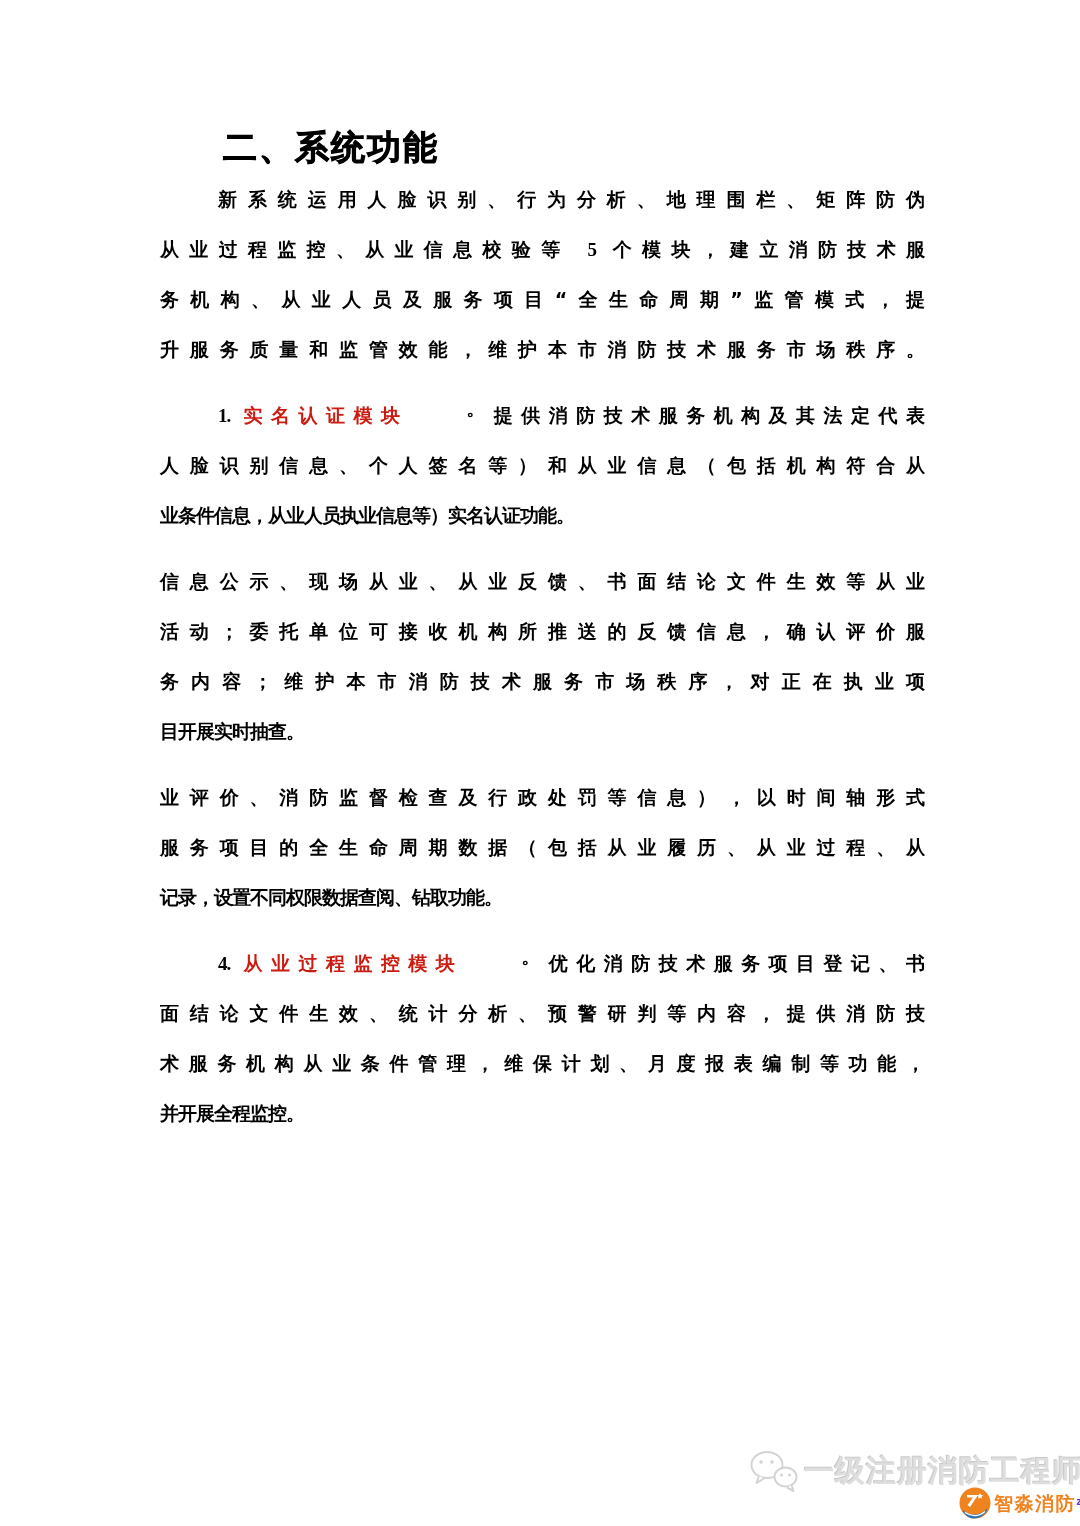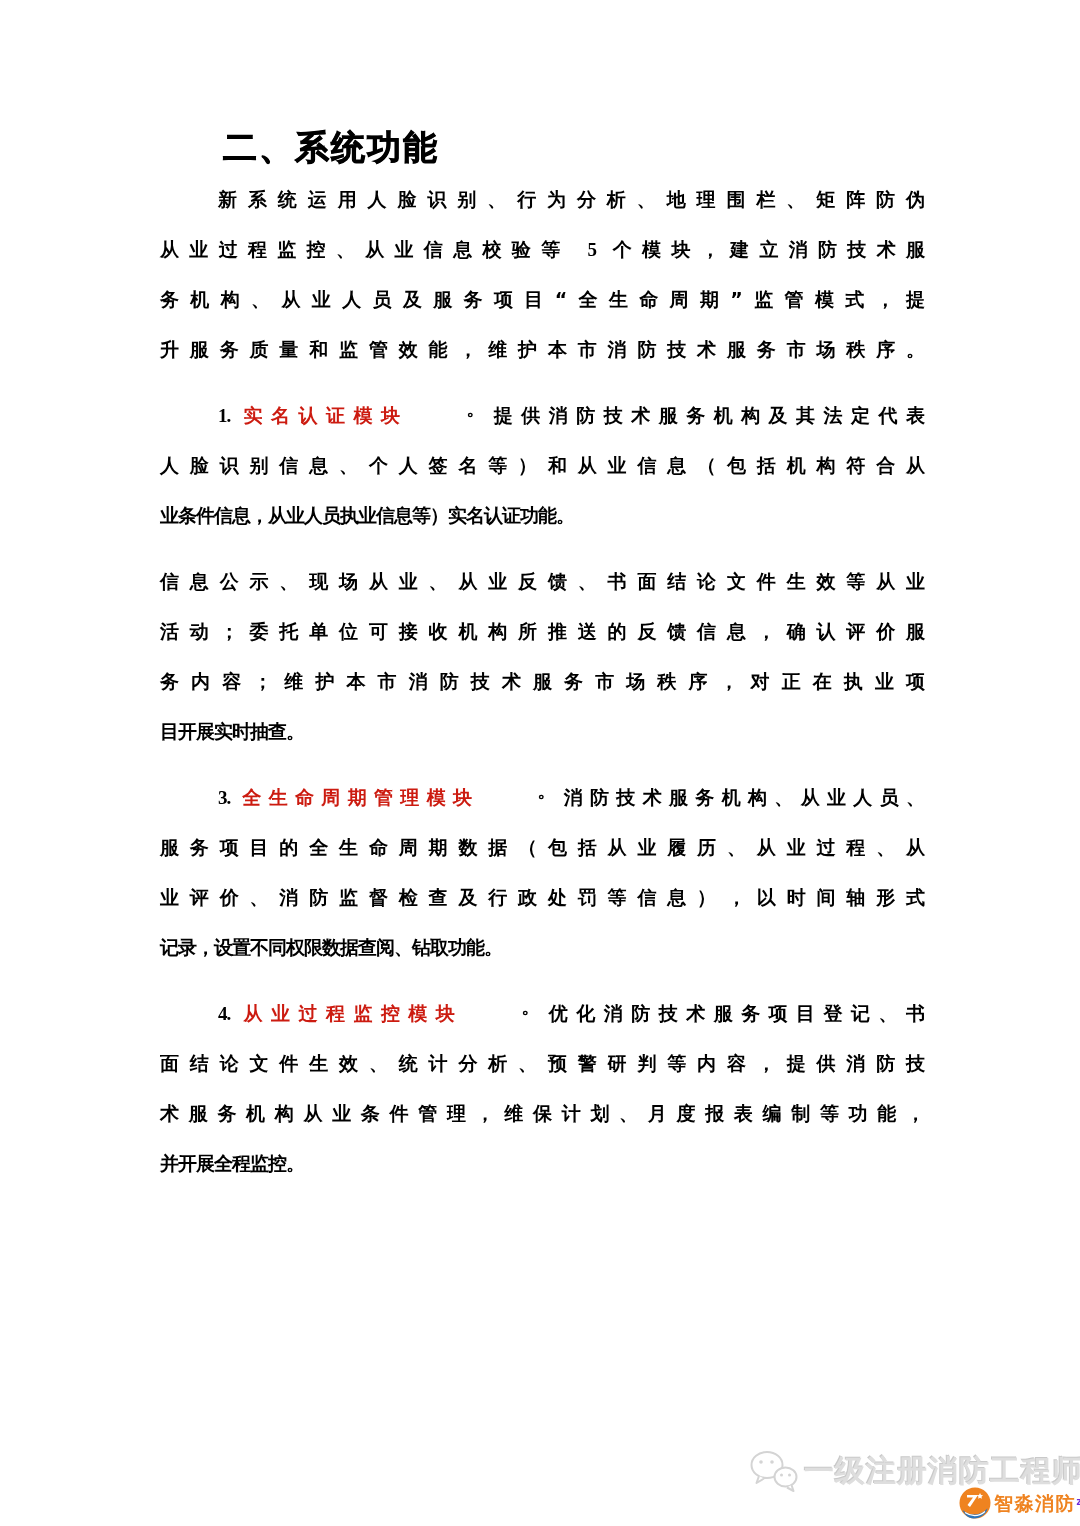--- a/index.html
+++ b/index.html
@@ -69,23 +69,22 @@
           <div class="line"><span class="s-text">人脸识别信息、个人签名等）和从业信息（包括机构符合从</span></div>
           <div class="line last"><span class="s-text">业条件信息，从业人员执业信息等）实名认证功能。</span></div>
         </div>
         <div class="para">
           <div class="line"><span class="s-text">信息公示、现场从业、从业反馈、书面结论文件生效等从业</span></div>
           <div class="line"><span class="s-text">活动；委托单位可接收机构所推送的反馈信息，确认评价服</span></div>
           <div class="line"><span class="s-text">务内容；维护本市消防技术服务市场秩序，对正在执业项</span></div>
           <div class="line last"><span class="s-text">目开展实时抽查。</span></div>
         </div>
         <div class="para">
-          <div class="line indent"><span class="s-num">3. </span><span class="s-red">全生命周期管理模块</span><span class="s-dot">。</span><span class="s-text">消防技术服务机构、从业人员、</span></div>
+          <div class="line"><span class="s-text">业评价、消防监督检查及行政处罚等信息），以时间轴形式</span></div>
           <div class="line"><span class="s-text">服务项目的全生命周期数据（包括从业履历、从业过程、从</span></div>
-          <div class="line"><span class="s-text">业评价、消防监督检查及行政处罚等信息），以时间轴形式</span></div>
           <div class="line last"><span class="s-text">记录，设置不同权限数据查阅、钻取功能。</span></div>
         </div>
         <div class="para">
           <div class="line indent"><span class="s-num">4.  </span><span class="s-red">从业过程监控模块</span><span class="s-dot">。</span><span class="s-text">优化消防技术服务项目登记、书</span></div>
           <div class="line"><span class="s-text">面结论文件生效、统计分析、预警研判等内容，提供消防技</span></div>
           <div class="line"><span class="s-text">术服务机构从业条件管理，维保计划、月度报表编制等功能，</span></div>
           <div class="line last"><span class="s-text">并开展全程监控。</span></div>
         </div>
       </div>
   </div>

